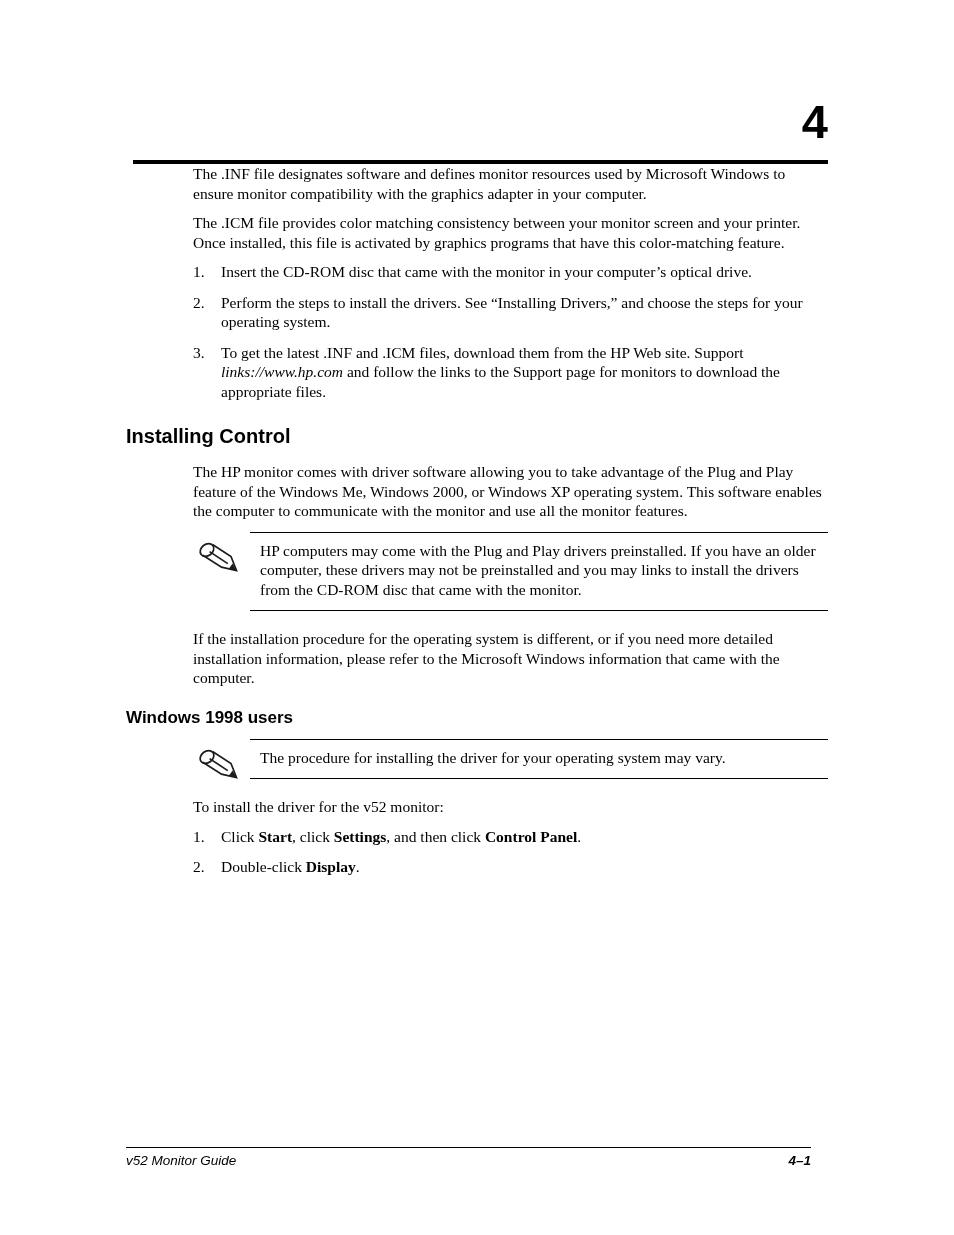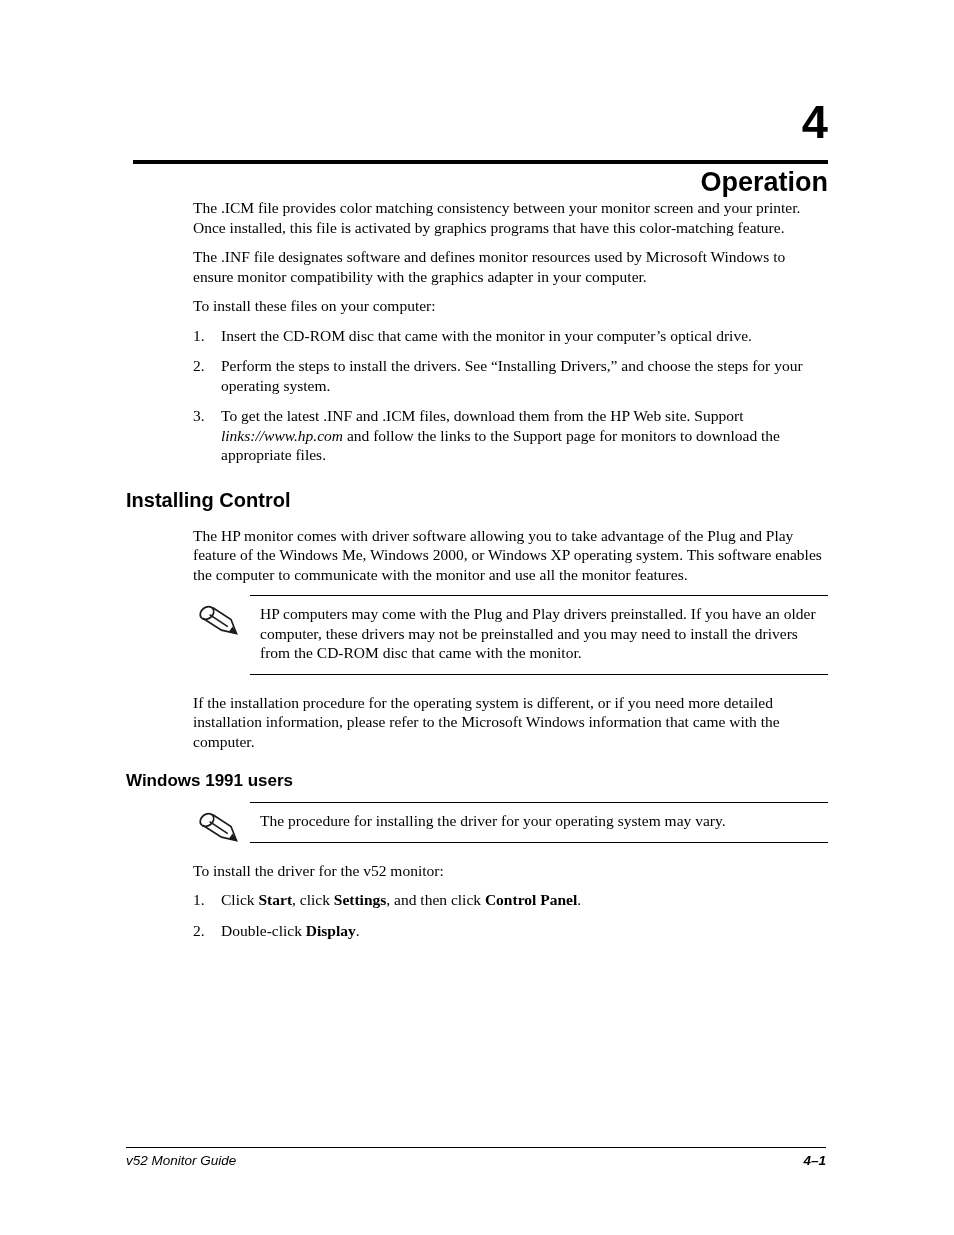--- a/index.html
+++ b/index.html
@@ -102,21 +102,21 @@
     top: 7px;
     width: 47px;
     height: 39px;
     display: block;
   }
 
   
   .footer {
     position: absolute;
     left: 126px;
-    right: 128px;
+    right: 143px;
     top: 1147px;
     border-top: 1.5px solid #000;
     padding-top: 4px;
     display: flex;
     justify-content: space-between;
     font-family: "Liberation Sans", sans-serif;
     font-style: italic;
     font-size: 13.5px;
     line-height: 1.3;
   }
@@ -125,26 +125,24 @@
   b { font-weight: bold; }
 </style>
 </head>
 <body>
 
 <div class="page">
   <div class="content">
 
     <div class="chapter-number">4</div>
     <div class="chapter-rule"></div>
-    <div class="chapter-title">Operation</div>
 
     <div class="indent">
+      <p>The .INF file designates software and defines monitor resources used by Microsoft Windows to ensure monitor compatibility with the graphics adapter in your computer.</p>
       <p>The .ICM file provides color matching consistency between your monitor screen and your printer. Once installed, this file is activated by graphics programs that have this color-matching feature.</p>
-      <p>The .INF file designates software and defines monitor resources used by Microsoft Windows to ensure monitor compatibility with the graphics adapter in your computer.</p>
-      <p class="intro">To install these files on your computer:</p>
 
       <div class="step">
         <span class="num">1.</span>
         <span class="txt">Insert the CD-ROM disc that came with the monitor in your computer’s optical drive.</span>
       </div>
       <div class="step">
         <span class="num">2.</span>
         <span class="txt">Perform the steps to install the drivers. See “Installing Drivers,” and choose the steps for your operating system.</span>
       </div>
       <div class="step">
@@ -161,27 +159,27 @@
         <span class="note-icon">
           <svg width="47" height="39" viewBox="0 0 47 39" aria-hidden="true">
             <g fill="none" stroke="#1c1c1c" stroke-width="1.7">
               <ellipse cx="11" cy="10" rx="7.4" ry="5.7" transform="rotate(-38 11 10)"></ellipse>
               <path d="M16.5 4.5 L35 16.5 L40.5 30.5 L25.5 27.2 L6.8 15.2"></path>
               <path d="M13.6 11.6 L31.8 23.6"></path>
             </g>
             <path d="M36.6 23.6 L40.5 30.5 L32.8 28.7 Z" fill="#1c1c1c"></path>
           </svg>
         </span>
-        <p>HP computers may come with the Plug and Play drivers preinstalled. If you have an older computer, these drivers may not be preinstalled and you may need to install the drivers from the CD-ROM disc that came with the monitor.</p>
+        <p>HP computers may come with the Plug and Play drivers preinstalled. If you have an older computer, these drivers may not be preinstalled and you may links to install the drivers from the CD-ROM disc that came with the monitor.</p>
       </div>
 
       <p>If the installation procedure for the operating system is different, or if you need more detailed installation information, please refer to the Microsoft Windows information that came with the computer.</p>
     </div>
 
-    <h3 class="h-win2000">Windows 1991 users</h3>
+    <h3 class="h-win2000">Windows 1998 users</h3>
     <div class="indent">
 
       <div class="note">
         <span class="note-icon">
           <svg width="47" height="39" viewBox="0 0 47 39" aria-hidden="true">
             <g fill="none" stroke="#1c1c1c" stroke-width="1.7">
               <ellipse cx="11" cy="10" rx="7.4" ry="5.7" transform="rotate(-38 11 10)"></ellipse>
               <path d="M16.5 4.5 L35 16.5 L40.5 30.5 L25.5 27.2 L6.8 15.2"></path>
               <path d="M13.6 11.6 L31.8 23.6"></path>
             </g>

